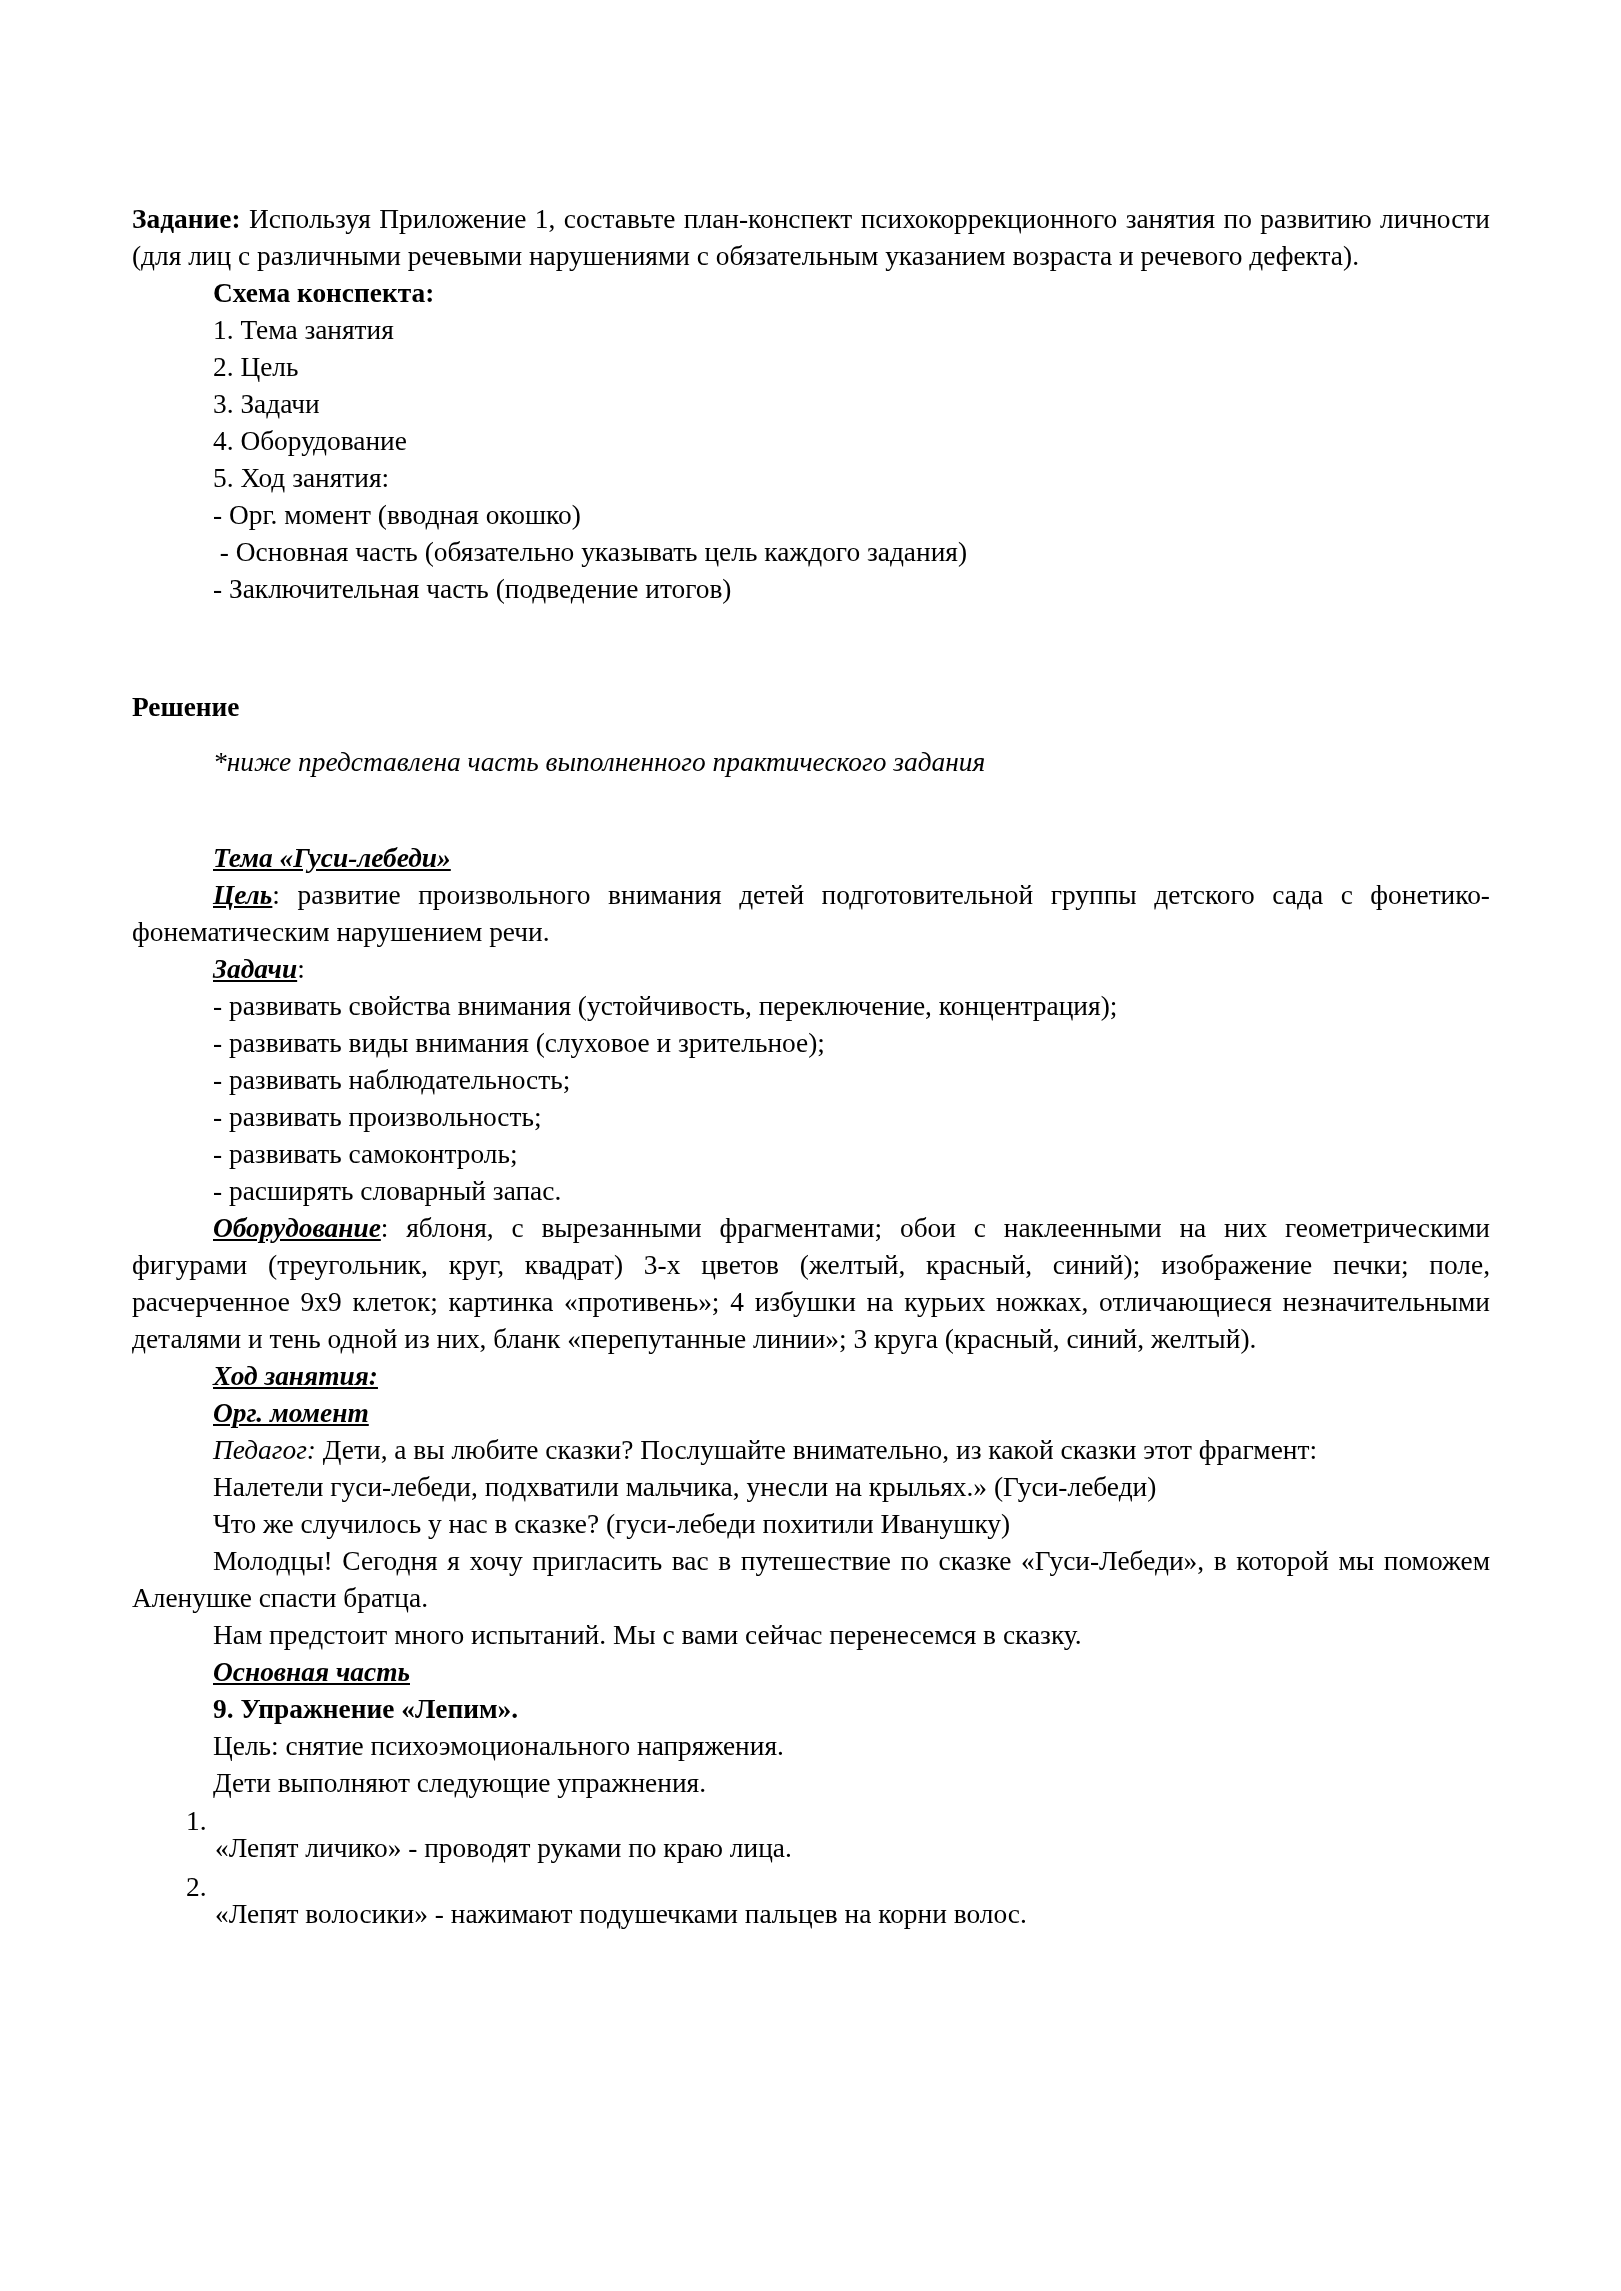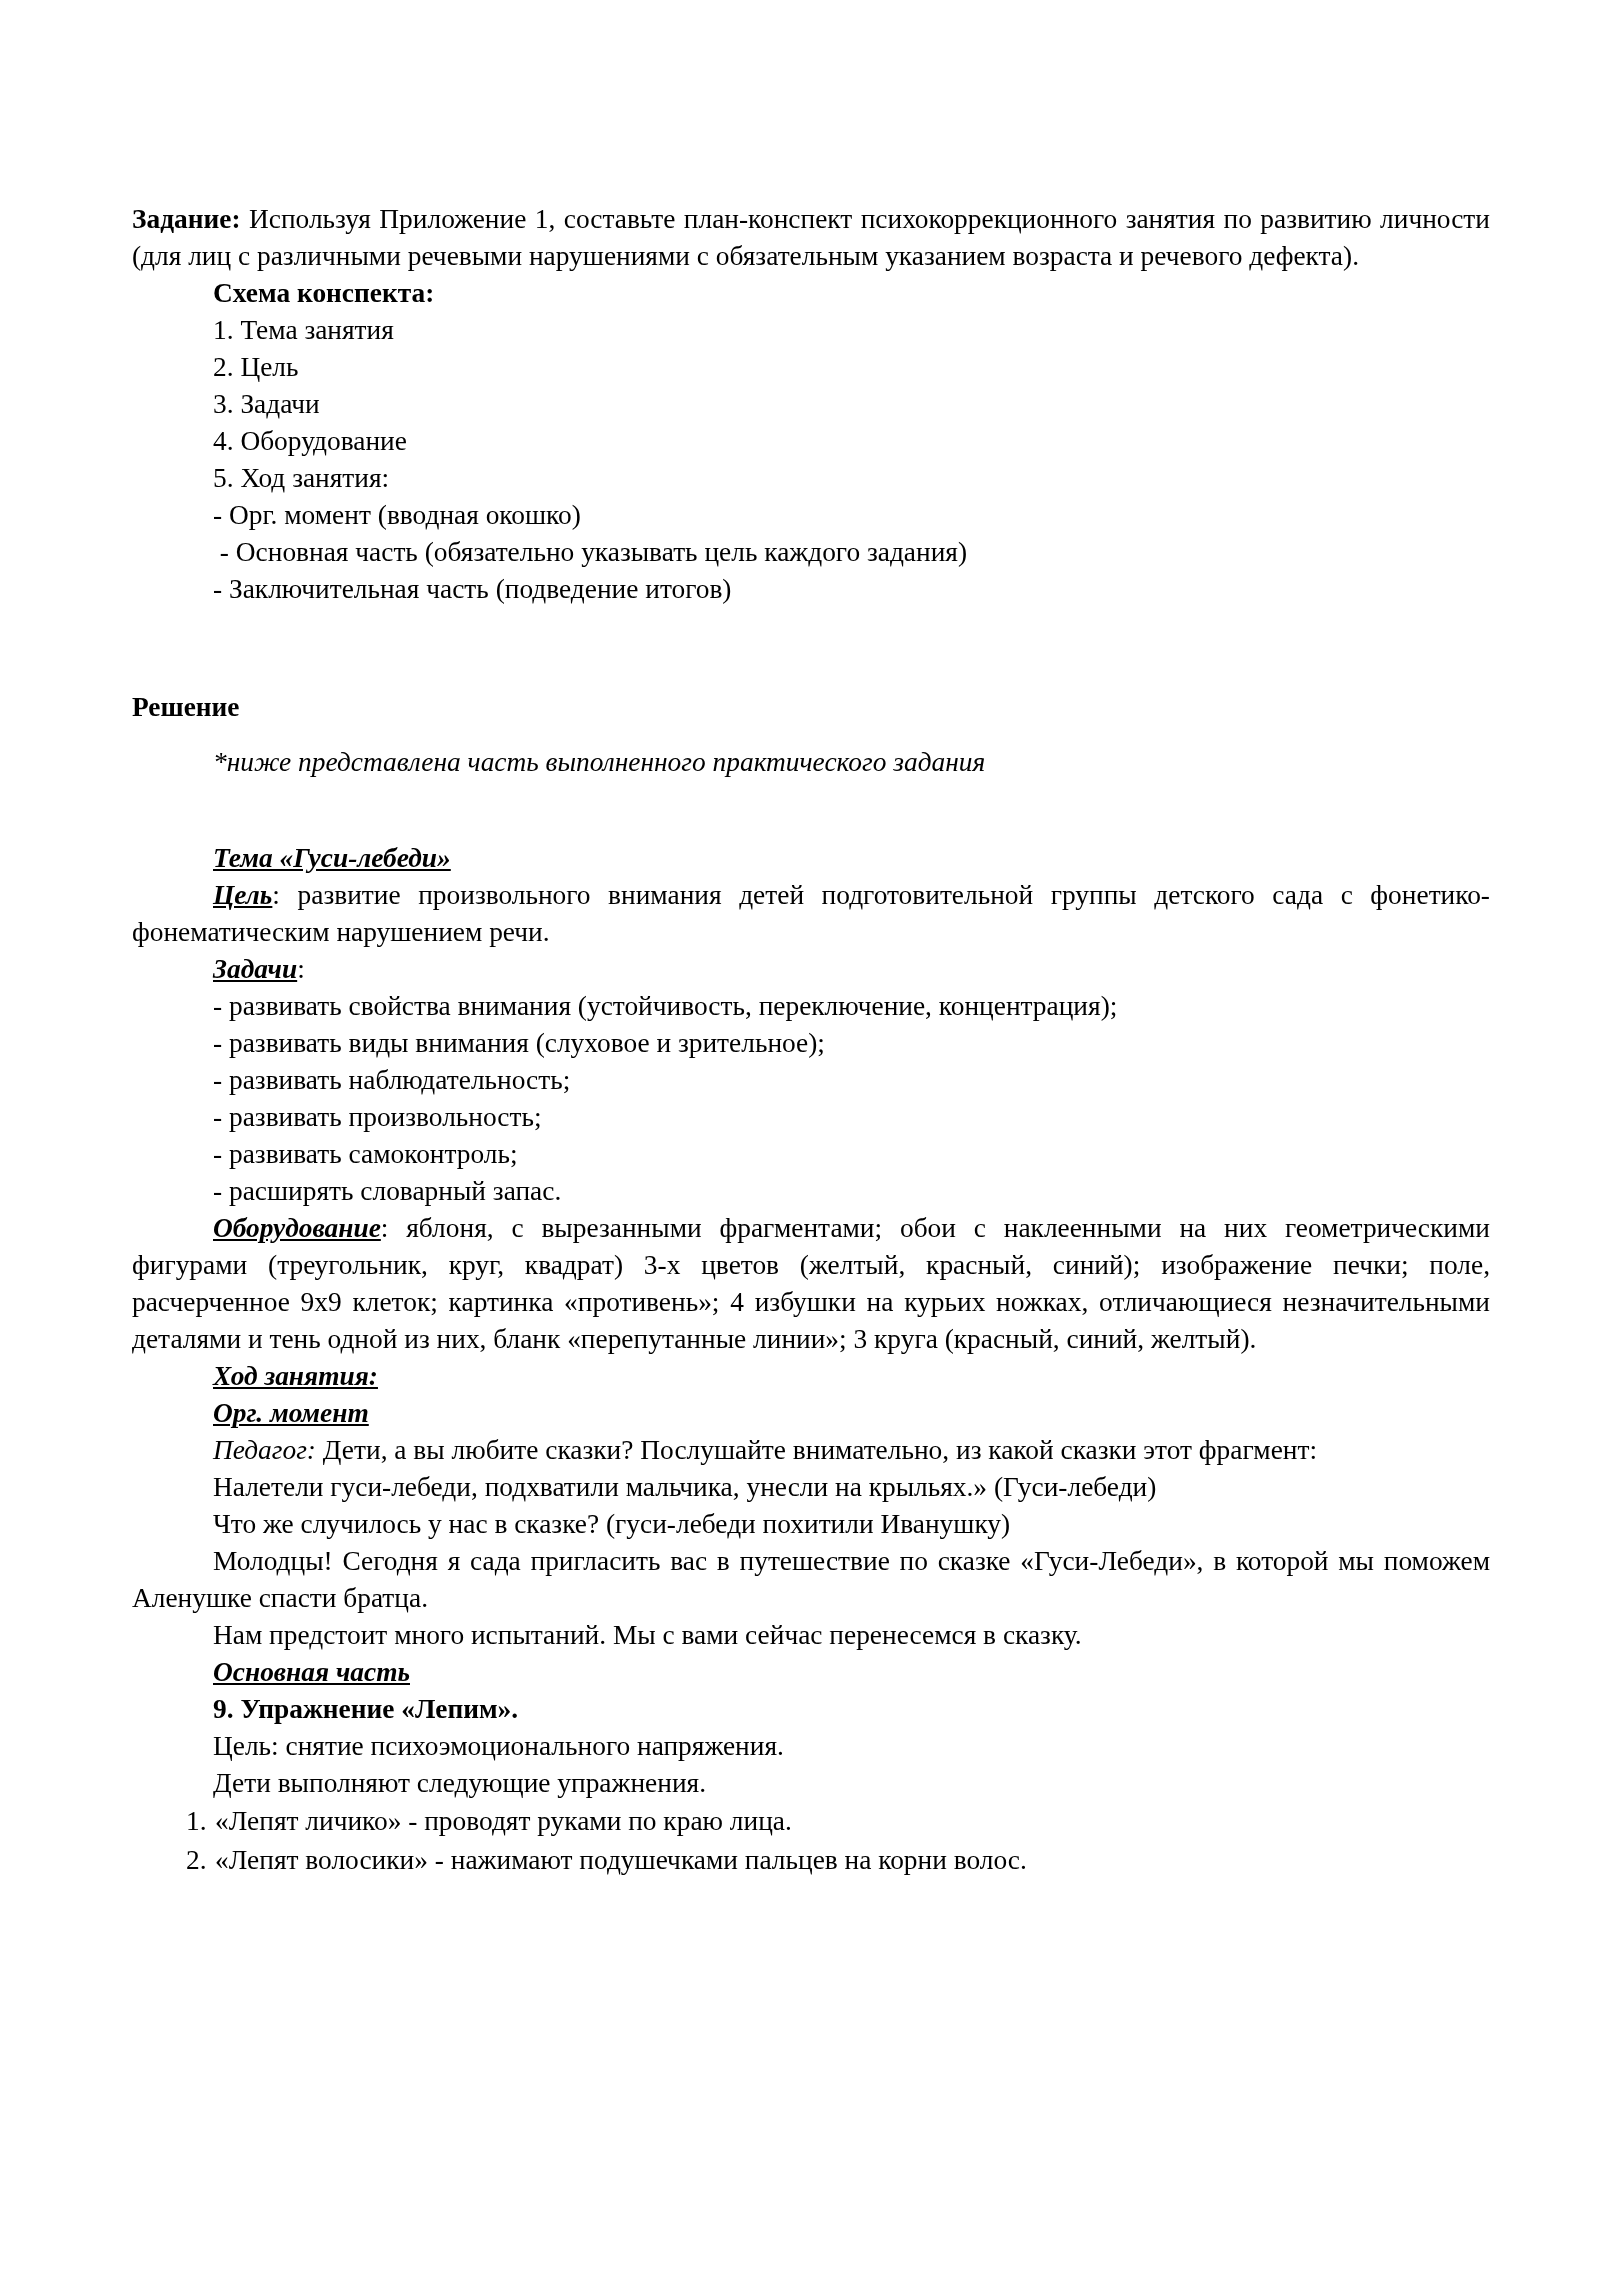--- a/index.html
+++ b/index.html
@@ -19,21 +19,21 @@
   .center { text-align:left; }
   .b { font-weight:bold; }
   .i { font-style:italic; }
   .u { text-decoration:underline; }
   .pre { white-space:pre-wrap; }
   .spacer-a { height:81px; }
   .spacer-b { height:17.6px; }
   .spacer-c { height:59px; }
   .step { display:flex; line-height:39px; }
   .step-num { flex:none; width:29px; margin-left:54px; }
-  .step-text { flex:1; }
+  .step-text { flex:1;margin-top:27px; }
 </style>
 </head>
 <body>
 
 <div>
 
   <p class="just"><span class="b">Задание:</span><span> Используя Приложение 1, составьте план-конспект психокоррекционного занятия по развитию личности (для лиц с различными речевыми нарушениями с обязательным указанием возраста и речевого дефекта).</span></p>
 
   <div>
     <div class="ind b">Схема конспекта:</div>
@@ -78,21 +78,21 @@
 
   <div class="ind"><span class="b i u">Орг. момент</span></div>
 
   <p class="just ind"><span class="i">Педагог:</span><span> Дети, а вы любите сказки? Послушайте внимательно, из какой сказки этот фрагмент:</span></p>
 
 
   <div class="ind">Налетели гуси-лебеди, подхватили мальчика, унесли на крыльях.» (Гуси-лебеди)</div>
 
   <div class="ind">Что же случилось у нас в сказке? (гуси-лебеди похитили Иванушку)</div>
 
-  <p class="just ind">Молодцы! Сегодня я сада пригласить вас в путешествие по сказке «Гуси-Лебеди», в которой мы поможем Аленушке спасти братца.</p>
+  <p class="just ind">Молодцы! Сегодня я хочу пригласить вас в путешествие по сказке «Гуси-Лебеди», в которой мы поможем Аленушке спасти братца.</p>
 
   <div class="ind">Нам предстоит много испытаний. Мы с вами сейчас перенесемся в сказку.</div>
 
   <div class="ind"><span class="b i u">Основная часть</span></div>
 
   <div class="ind b">9. Упражнение «Лепим».</div>
 
   <div class="ind">Цель: снятие психоэмоционального напряжения.</div>
 
   <div class="ind">Дети выполняют следующие упражнения.</div>

